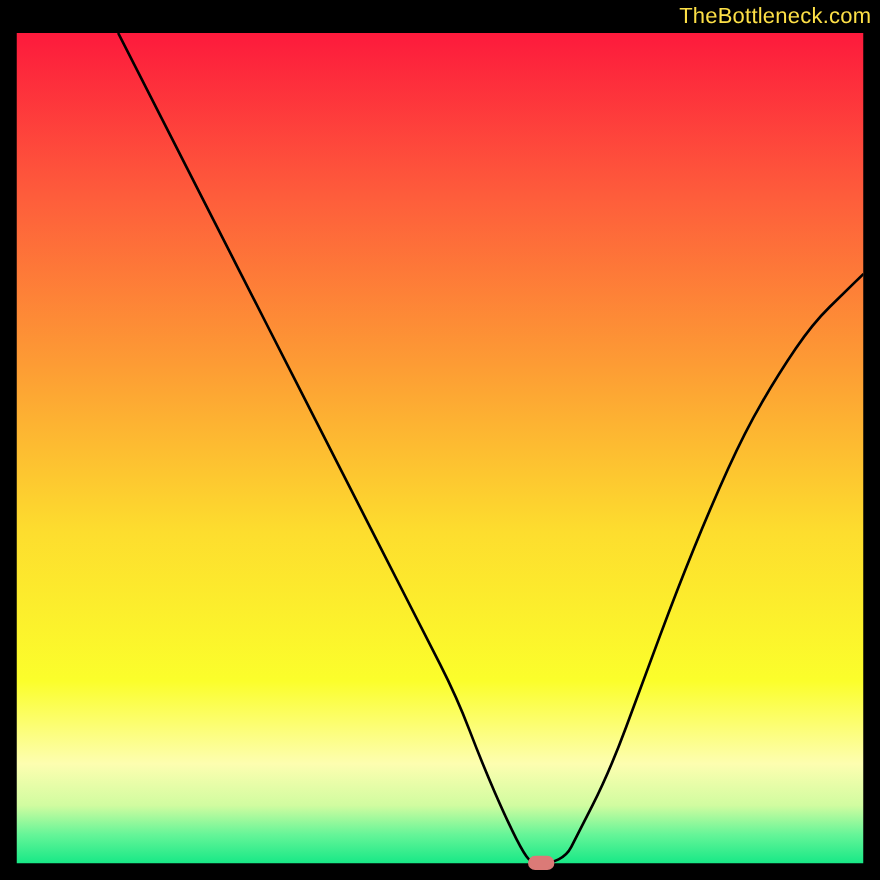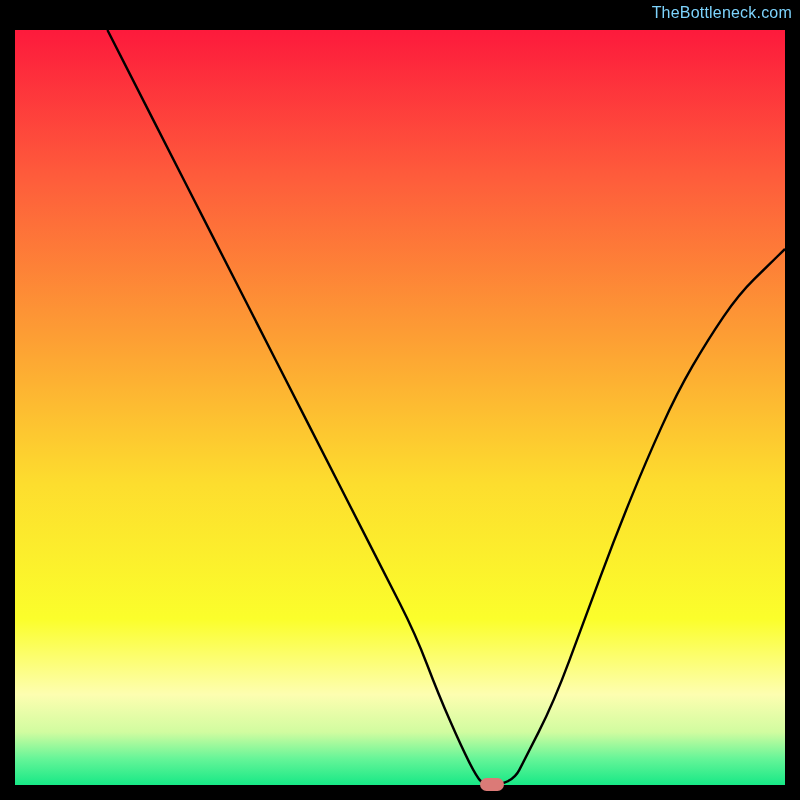--- a/index.html
+++ b/index.html
@@ -8,22 +8,22 @@
     width: 800px;
     height: 800px;
     background: #000;
     overflow: hidden;
   }
   .attribution {
     position: absolute;
     top: 4px;
     right: 8px;
     font-family: Arial, Helvetica, sans-serif;
-    font-size: 16px;
-    color: #7dd3fc;
+    font-size: 20px;
+    color: #fde047;
     font-weight: 500;
     z-index: 10;
     letter-spacing: 0.2px;
   }
   .plot-area {
     position: absolute;
     left: 15px;
     top: 30px;
     width: 770px;
     height: 755px;

